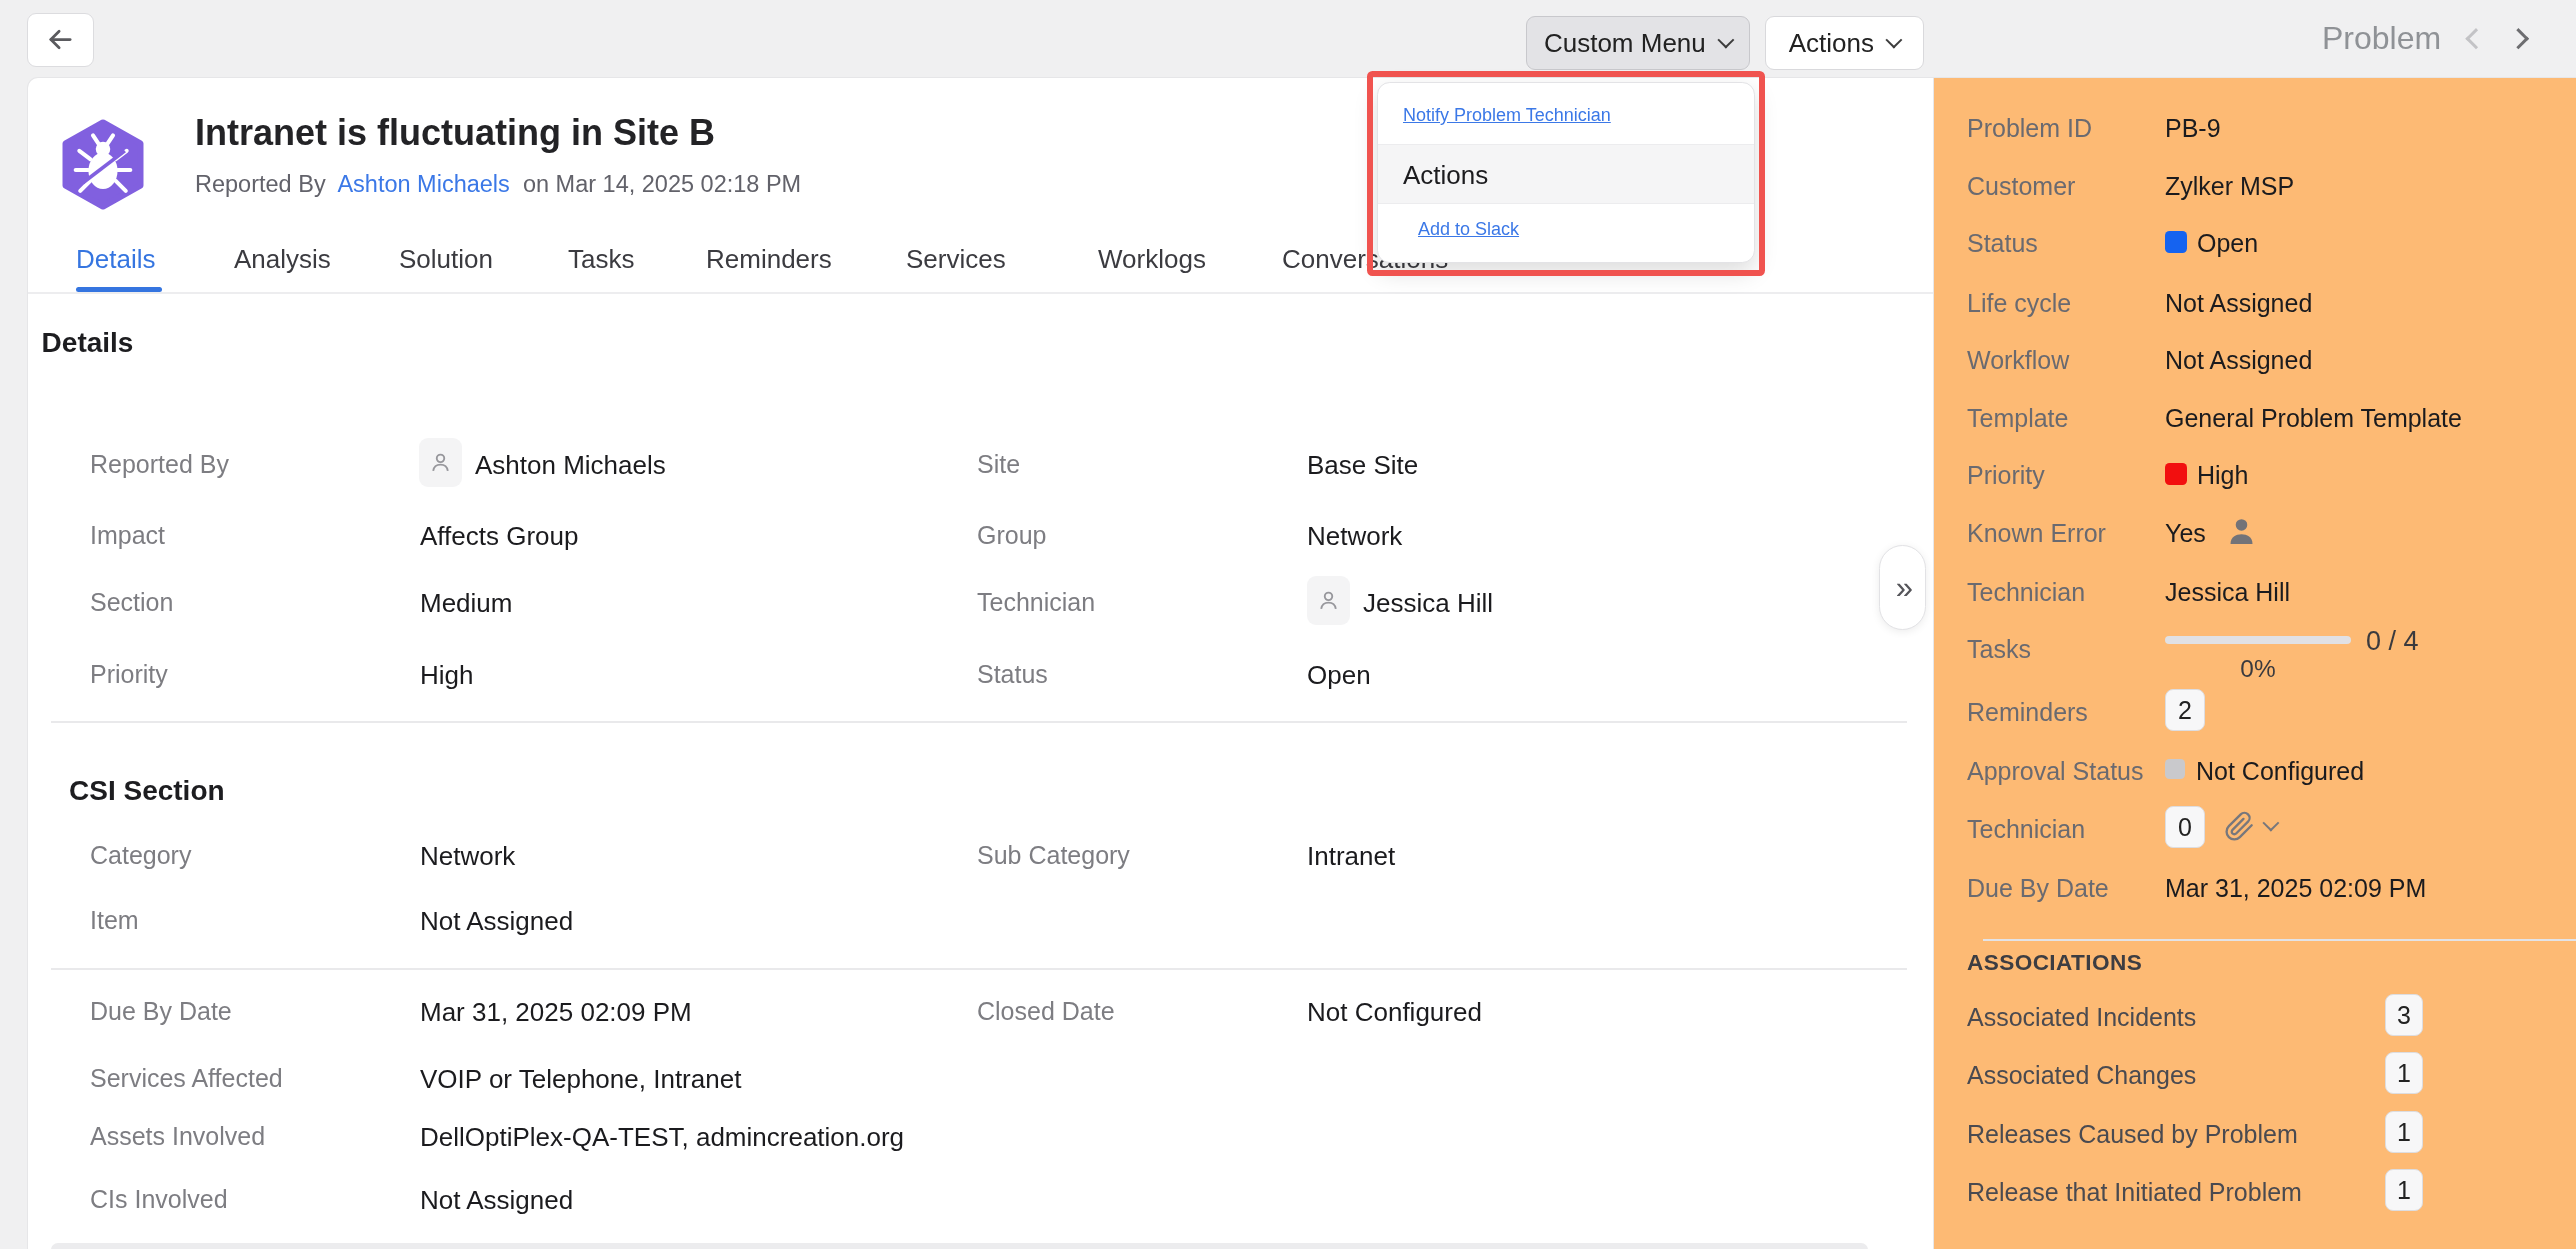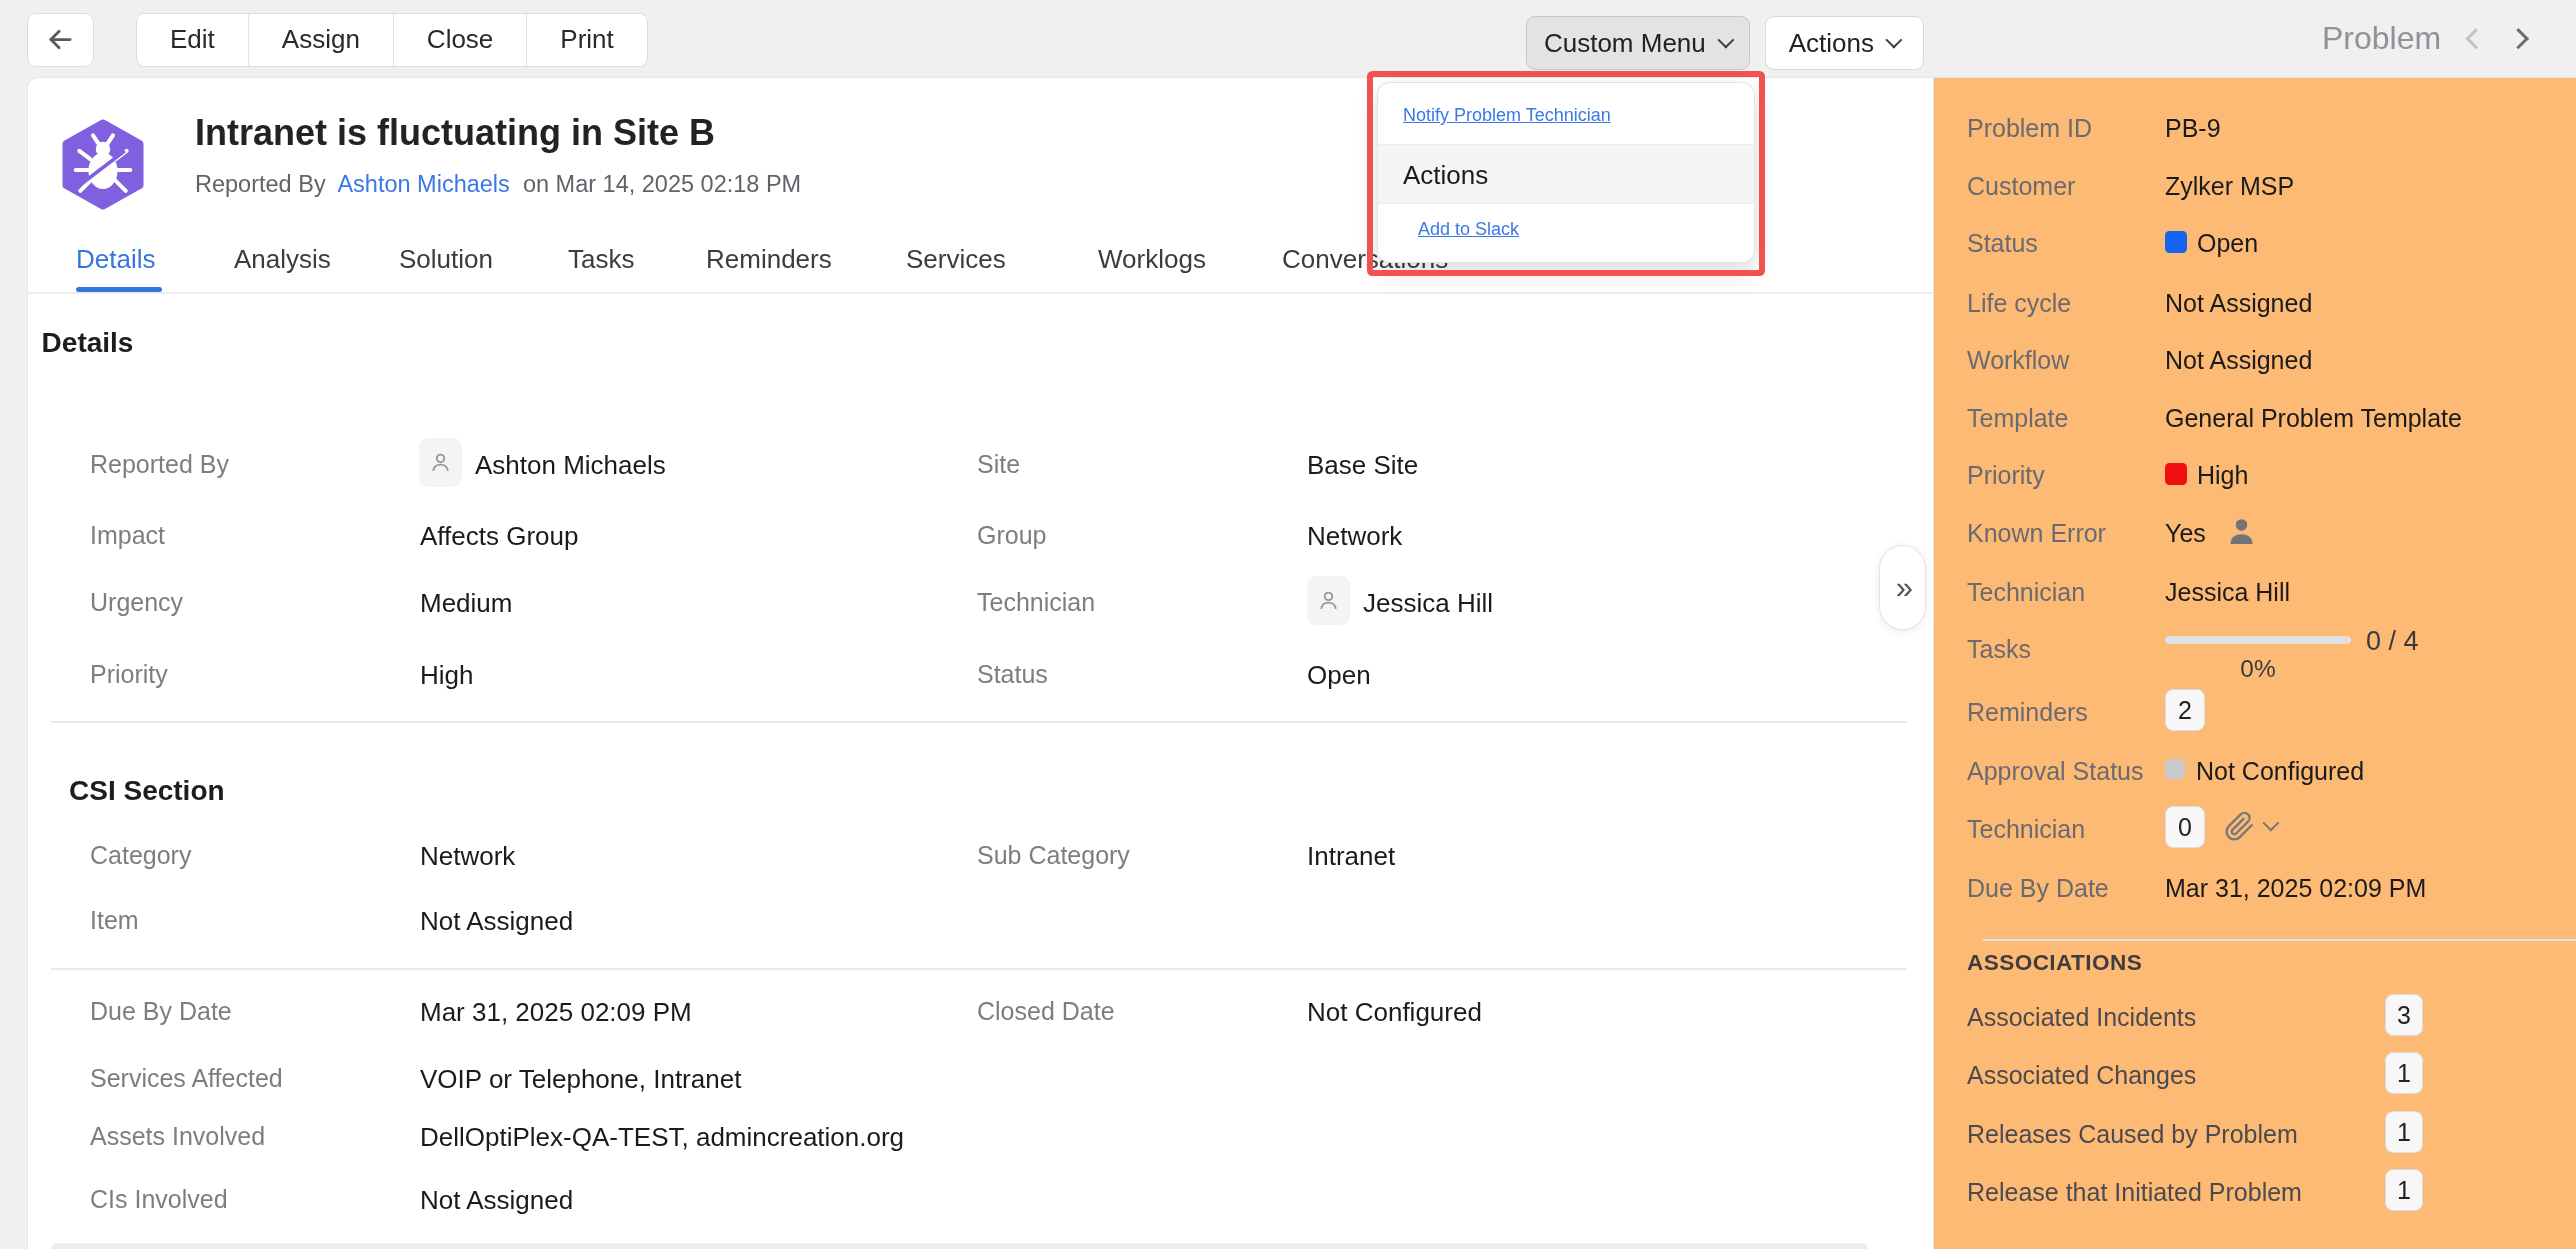--- a/index.html
+++ b/index.html
@@ -86,26 +86,20 @@
 </head>
 <body>
 
 <div id="app">
 
   <div class="icon-btn">
     <svg width="33" height="33" viewBox="0 0 24 24" fill="none" stroke="#5a5a5e" stroke-width="2" stroke-linecap="round" stroke-linejoin="round">
         <path d="M19 12H5"></path>
         <path d="M11 18l-6-6 6-6"></path>
       </svg>
-  </div>
-  <div class="btn-group">
-    <div class="tb-btn">Edit</div>
-    <div class="tb-btn">Assign</div>
-    <div class="tb-btn">Close</div>
-    <div class="tb-btn">Print</div>
   </div>
 
   <div class="drop-btn" style="left:1526px; width:224px; background:#e3e3e6; border:1.4px solid #c8c8cc;">
     <span>Custom Menu</span>
     <span class="chev"></span>
   </div>
   <div class="drop-btn" style="left:1765px; width:159px; background:#fff; border:1.4px solid #d9d9dc;">
     <span>Actions</span>
     <span class="chev"></span>
   </div>
@@ -163,21 +157,21 @@
     </div>
     <div class="val" style="left:447px; top:372px;">Ashton Michaels</div>
     <div class="lbl" style="left:949px; top:372px;">Site</div>
     <div class="val" style="left:1279px; top:372px;">Base Site</div>
 
     <div class="lbl" style="left:62px; top:443px;">Impact</div>
     <div class="val" style="left:392px; top:443px;">Affects Group</div>
     <div class="lbl" style="left:949px; top:443px;">Group</div>
     <div class="val" style="left:1279px; top:443px;">Network</div>
 
-    <div class="lbl" style="left:62px; top:510px;">Urgency</div>
+    <div class="lbl" style="left:62px; top:510px;">Section</div>
     <div class="val" style="left:392px; top:510px;">Medium</div>
     <div class="lbl" style="left:949px; top:510px;">Technician</div>
     <div class="avatar" style="left:1279px; top:498px;">
       <svg width="25" height="25" viewBox="0 0 24 24" fill="none" stroke="#97979c" stroke-width="1.8">
           <circle cx="12" cy="8" r="3.6"></circle>
           <path d="M5 20c.6-4 3.4-6 7-6s6.4 2 7 6"></path>
         </svg>
     </div>
     <div class="val" style="left:1335px; top:510px;">Jessica Hill</div>
 

